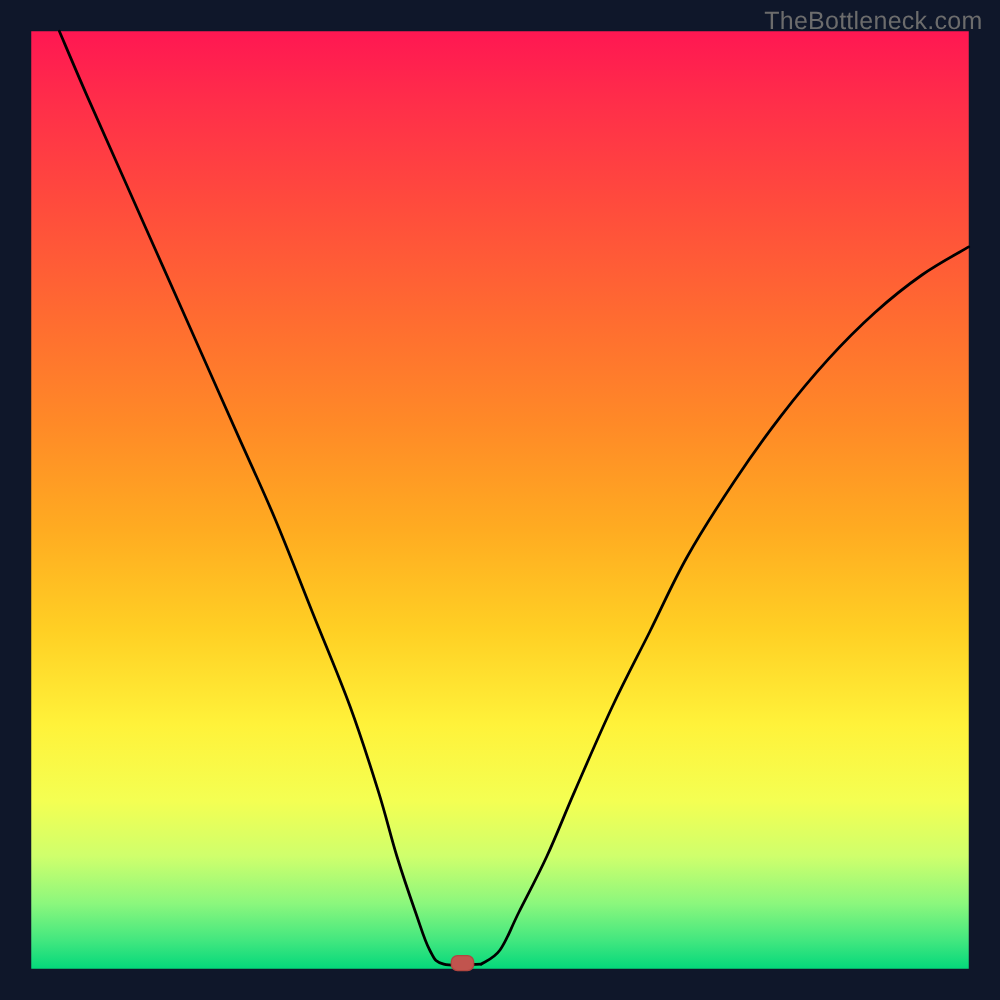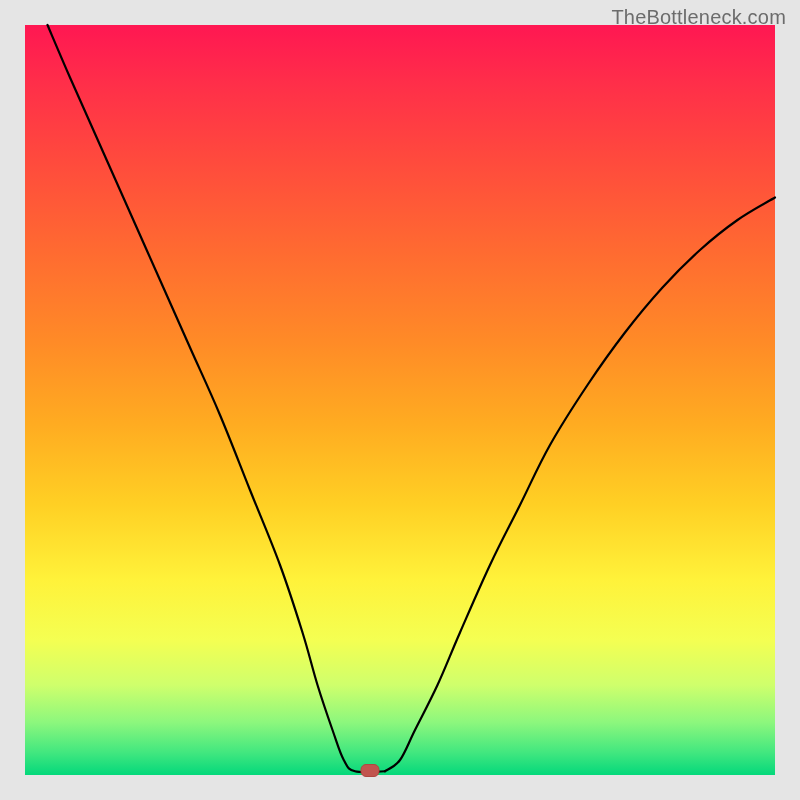--- a/index.html
+++ b/index.html
@@ -8,21 +8,21 @@
     width: 800px;
     height: 800px;
     overflow: hidden;
     background: #000;
     font-family: Arial, Helvetica, sans-serif;
   }
   .frame {
     position: relative;
     width: 800px;
     height: 800px;
-    background: #e5e5e5;
+    background: #0f172a;
   }
   .plot-area {
     position: absolute;
     left: 25px;
     top: 25px;
     width: 750px;
     height: 750px;
     
     background: linear-gradient(
       to bottom,

